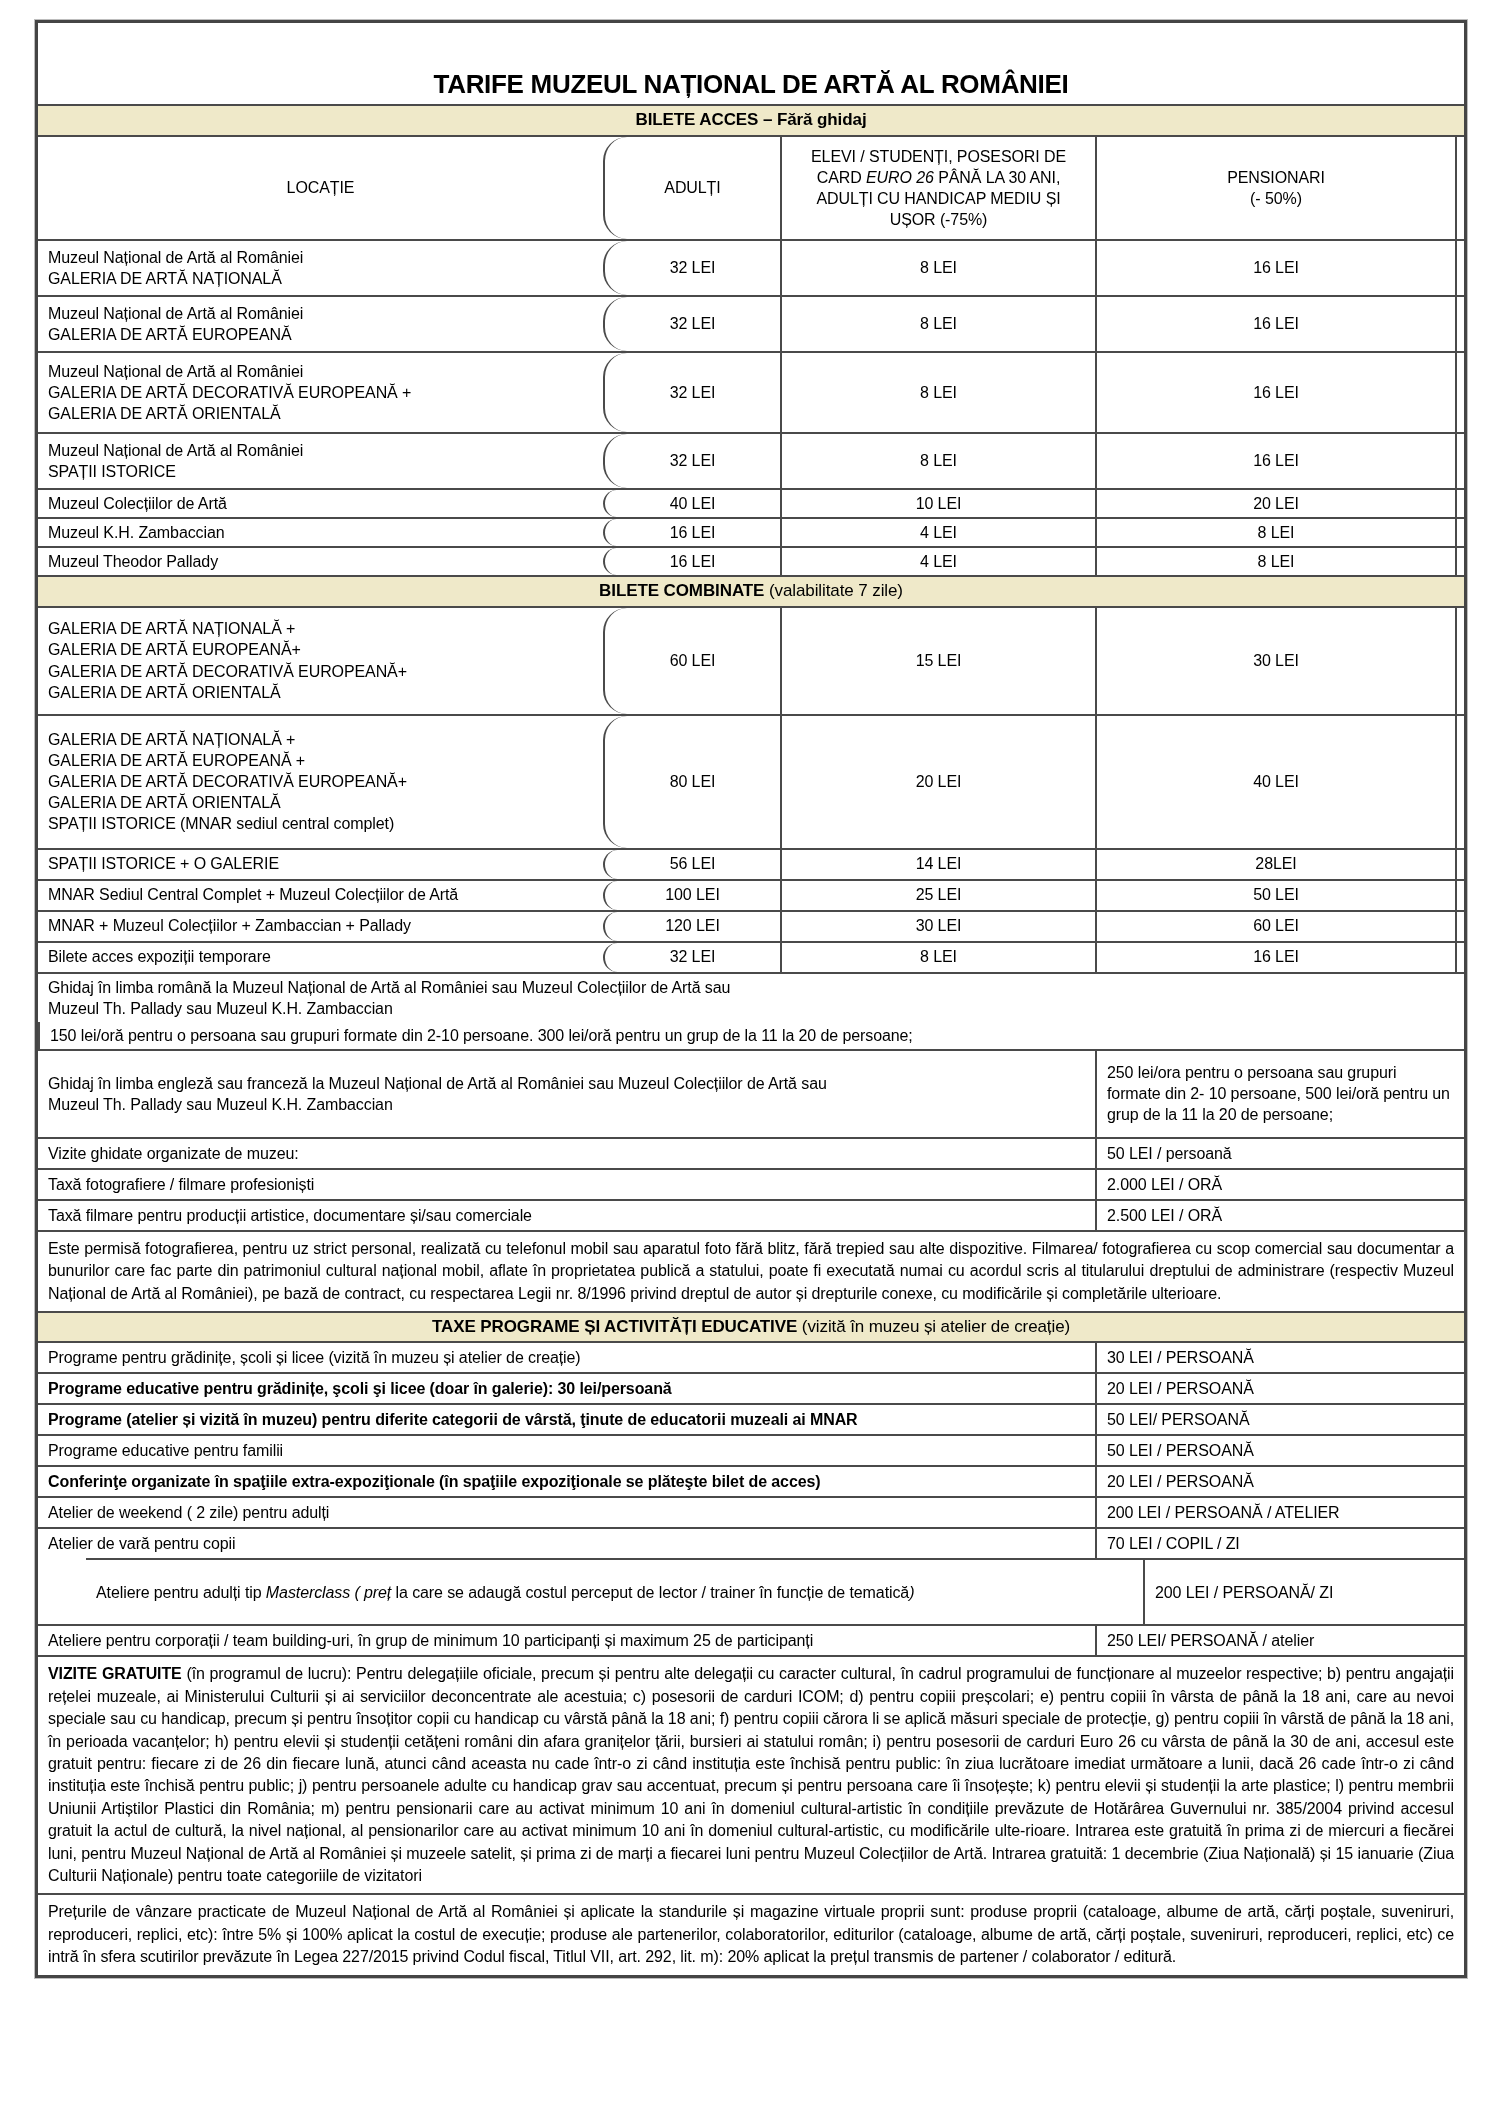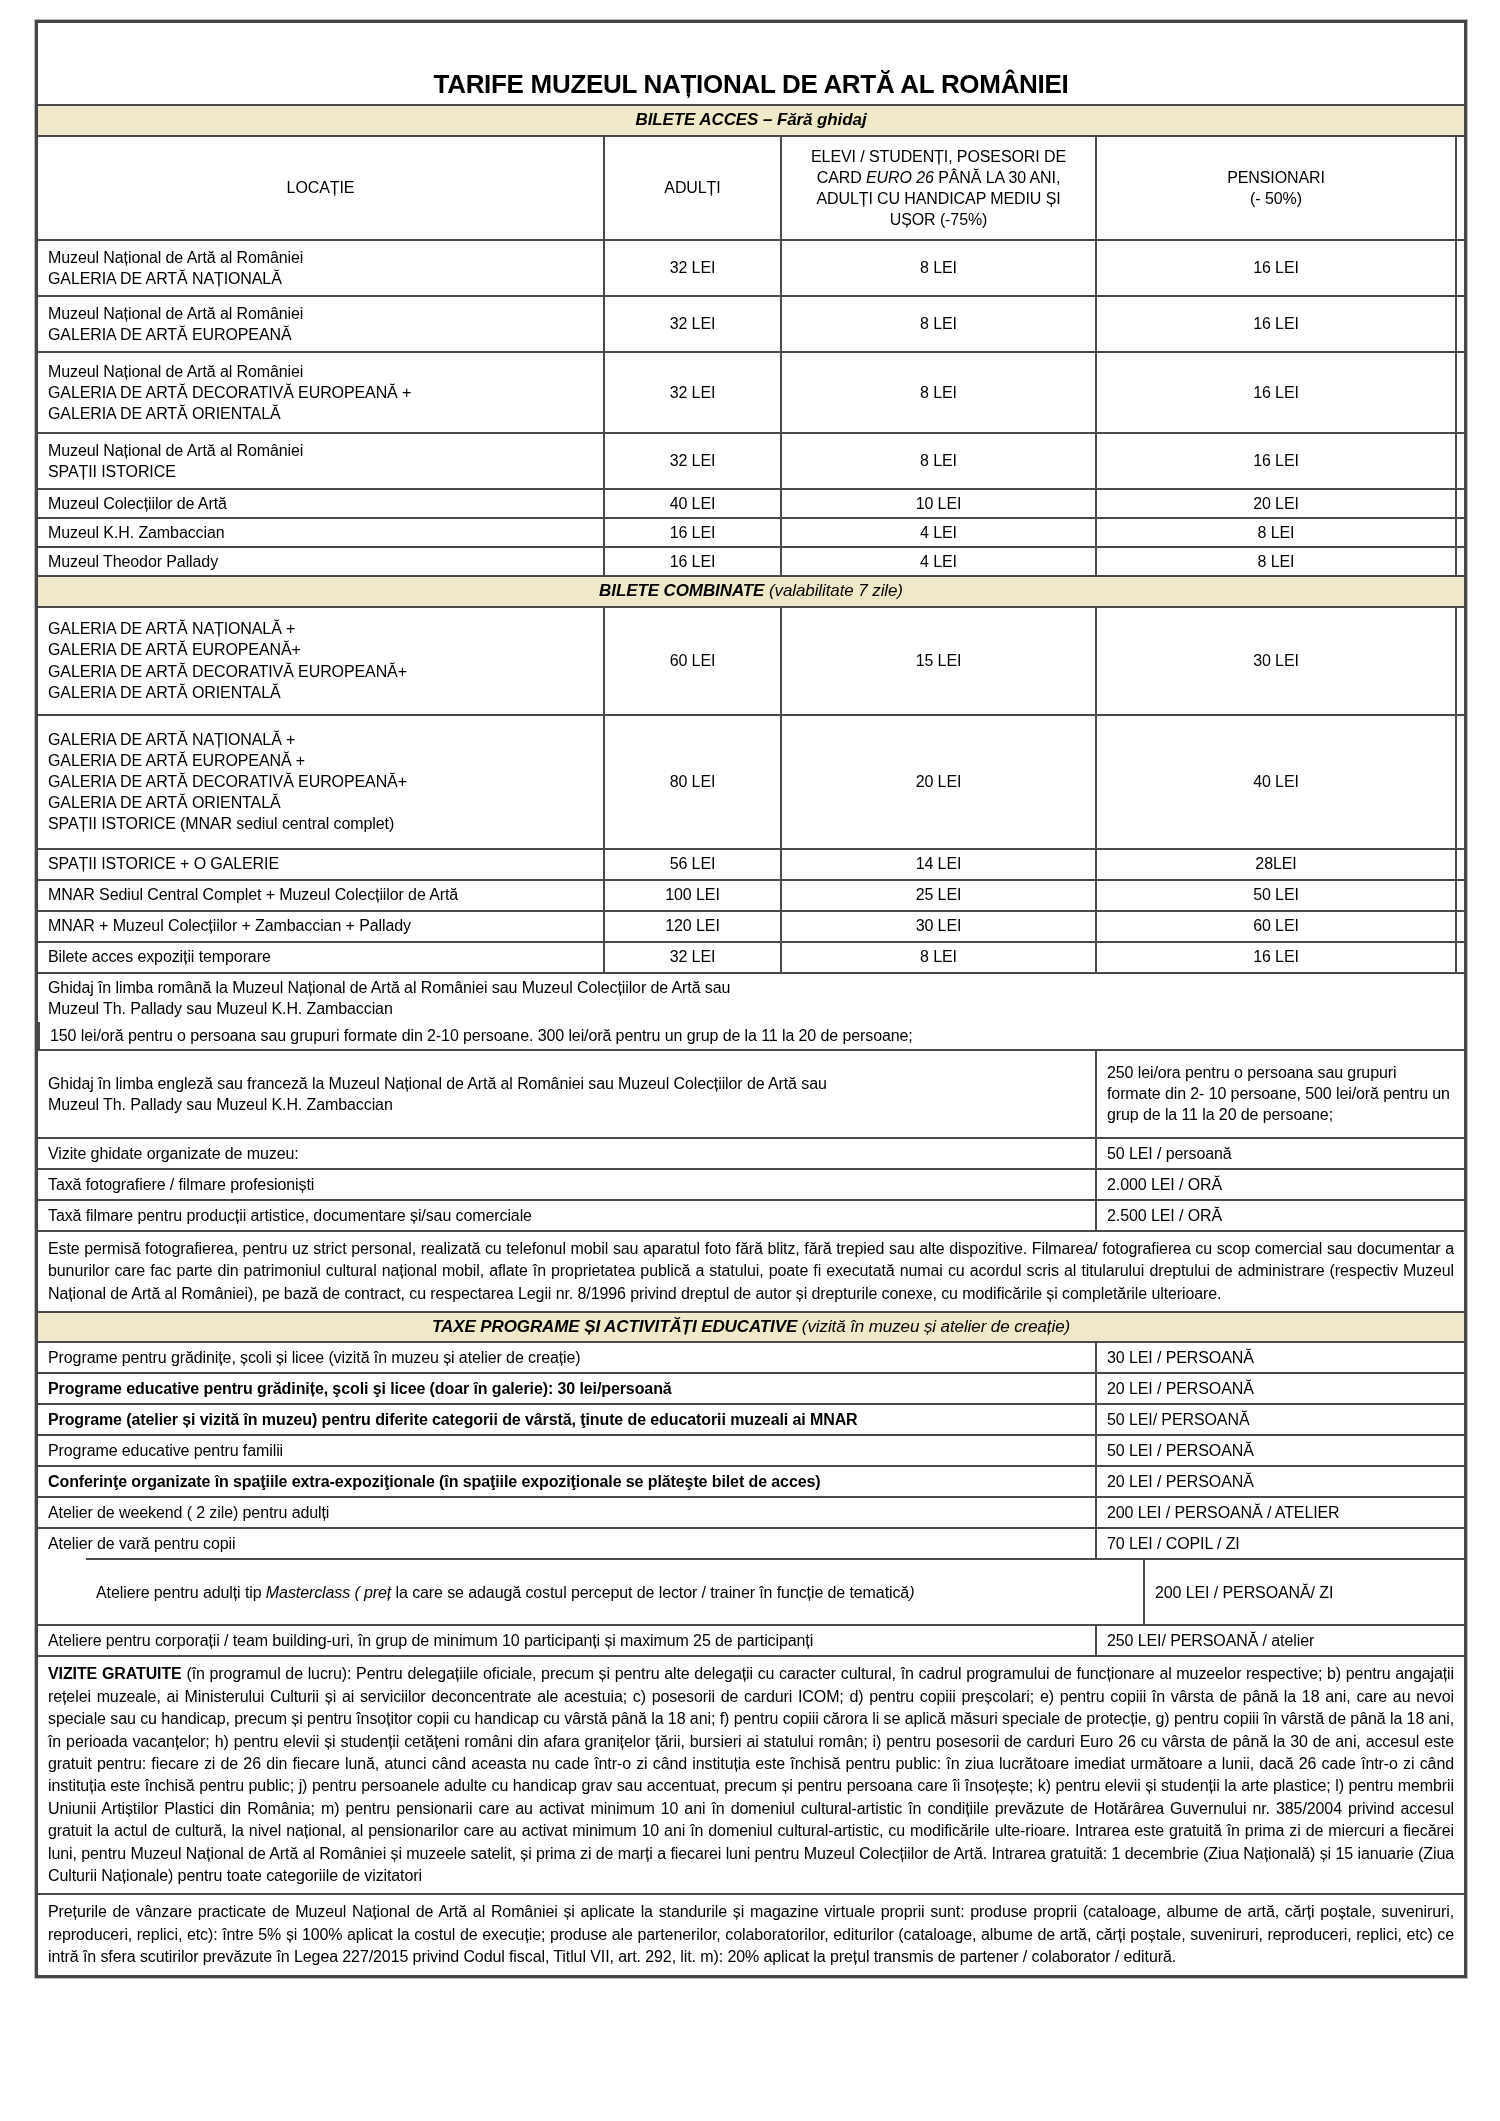--- a/index.html
+++ b/index.html
@@ -22,33 +22,33 @@
   .row{display:flex;border-top:2px solid var(--bd);}
   .tbl > .row:first-child{border-top:0;}
   .cell{
     padding:3px 10px;
     display:flex;flex-direction:column;justify-content:center;
     font-size:16px;line-height:1.32;letter-spacing:-0.1px;
   }
   .cell + .cell{border-left:2px solid var(--bd);}
   .full{width:100%;}
   .c-loc{width:565px;}
-  .c-ad{width:177px;}
+  .c-ad{width:177px;border-radius:24px;}
   .c-el{width:315px;}
   .c-pen{width:360px;}
   .c-thin{flex:1;padding:0;}
   .c-lbl{width:1057px;}
   .c-price{flex:1;}
   .center{text-align:center;align-items:center;}
   .ml{white-space:pre-line;}
   .b{font-weight:bold;}
   .it{font-style:italic;}
   .r-title{min-height:41px;}
   .r-title .cell{font-size:26px;font-weight:bold;letter-spacing:-0.3px;margin-top:41px;}
-  .r-sec{min-height:30px;background:var(--tan);font-style:italic;}
+  .r-sec{min-height:30px;background:var(--tan);}
   .r-sec .cell{font-size:17px;}
   .r-sec .b{font-weight:bold;}
   .r-head{min-height:104px;}
   .h56{min-height:56px;}
   .h81{min-height:81px;}
   .h28{min-height:29px;}
   .h108{min-height:108px;}
   .h134{min-height:134px;}
   .h30{min-height:31px;}
   .h76{min-height:76px;flex-direction:column;}

